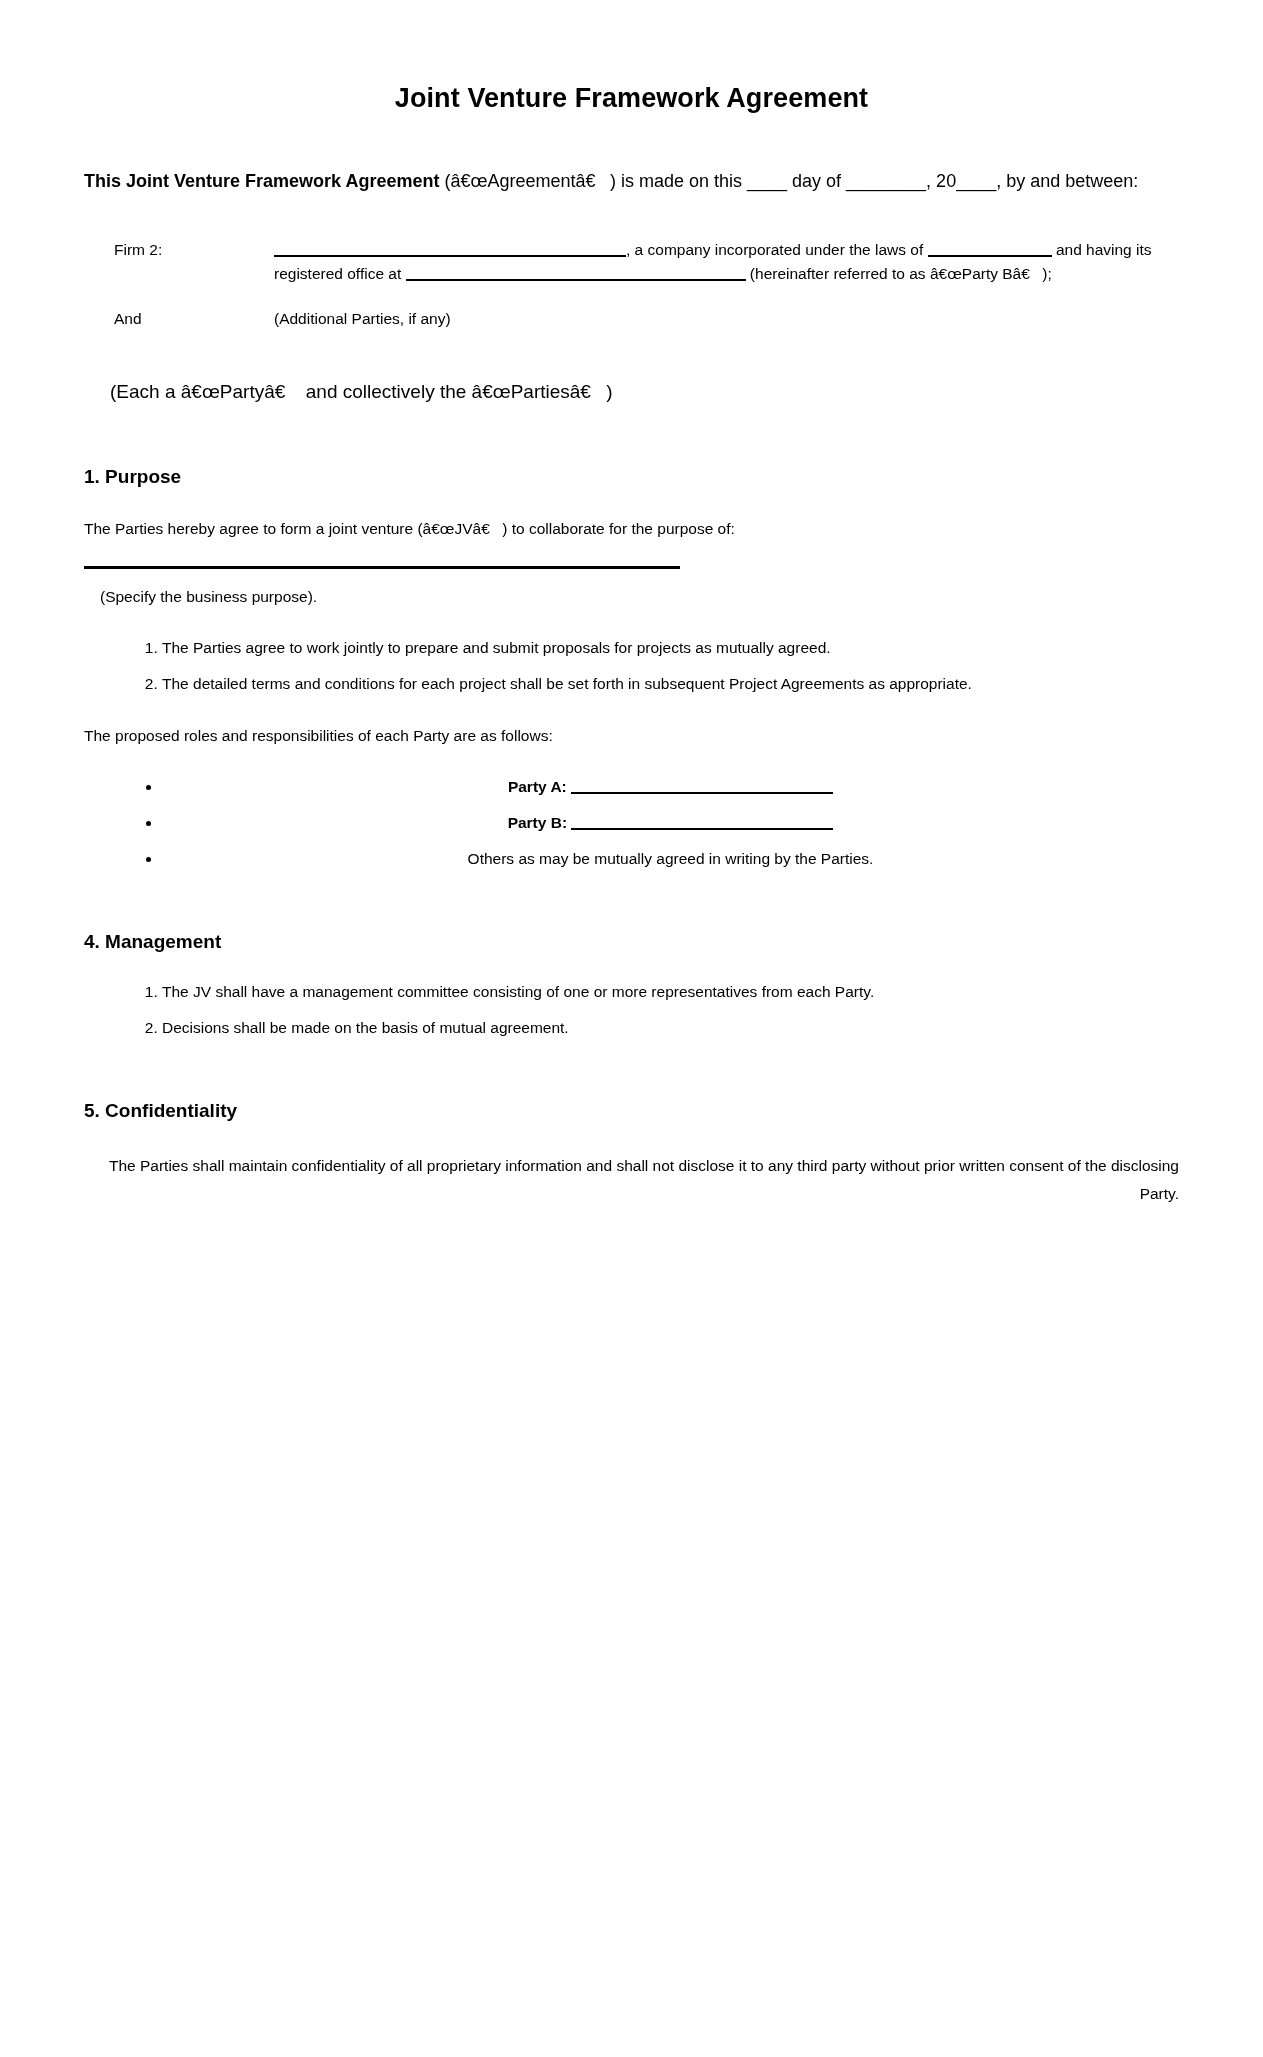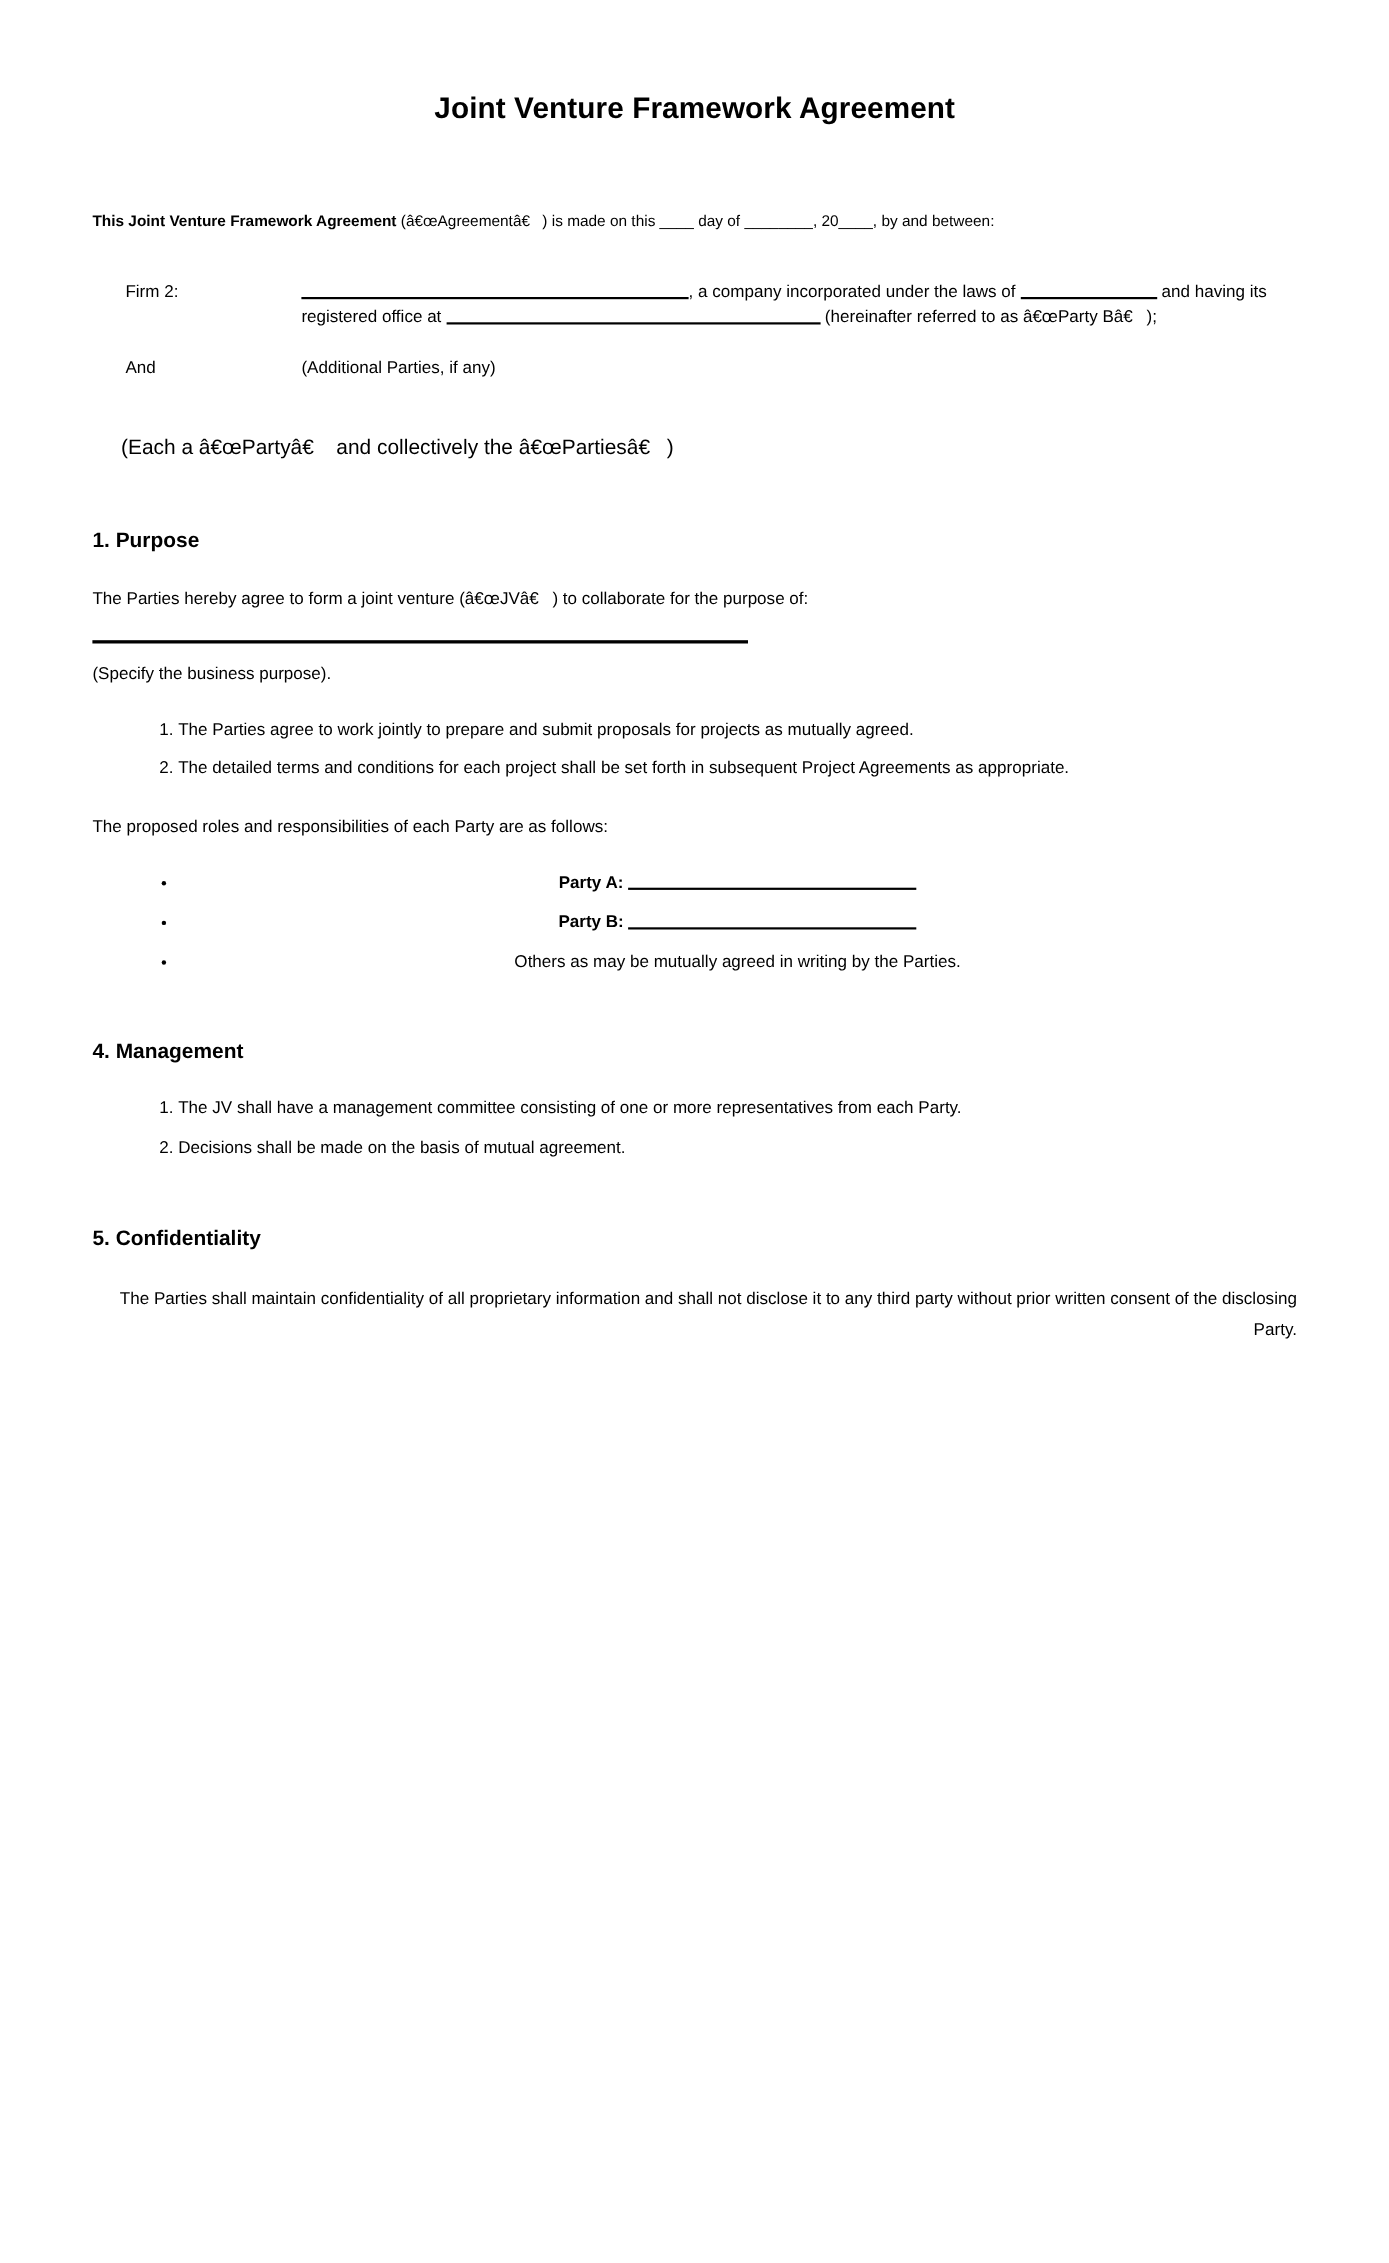--- a/index.html
+++ b/index.html
@@ -25,23 +25,23 @@
   }
   .doc-title {
     text-align: center;
     font-size: 27px;
     font-weight: bold;
     letter-spacing: 0.1px;
     margin: 26px 0 0 0;
     line-height: 1.2;
   }
   .intro {
-    font-size: 14px;
+    font-size: 18px;
     line-height: 1.55;
-    margin-top: 76px;
+    margin-top: 54px;
     margin-bottom: 0;
   }
   .intro b { font-weight: bold; }
 
   
   .parties {
     margin-top: 42px;
     width: 100%;
     border-collapse: collapse;
   }
@@ -90,21 +90,21 @@
   }
   .purpose-rule {
     margin-top: 24px;
     width: 596px;
     height: 0;
     border-bottom: 3px solid #000;
   }
   p.note {
     font-size: 15.5px;
     line-height: 1.6;
-    margin: 16px 0 0 0;
+    margin: 16px 0 0 16px;
   }
 
   ol.num-list {
     margin: 26px 0 0 0;
     padding-left: 78px;
     font-size: 15.5px;
     line-height: 1.6;
   }
   ol.num-list li { margin-bottom: 11px; }
 

